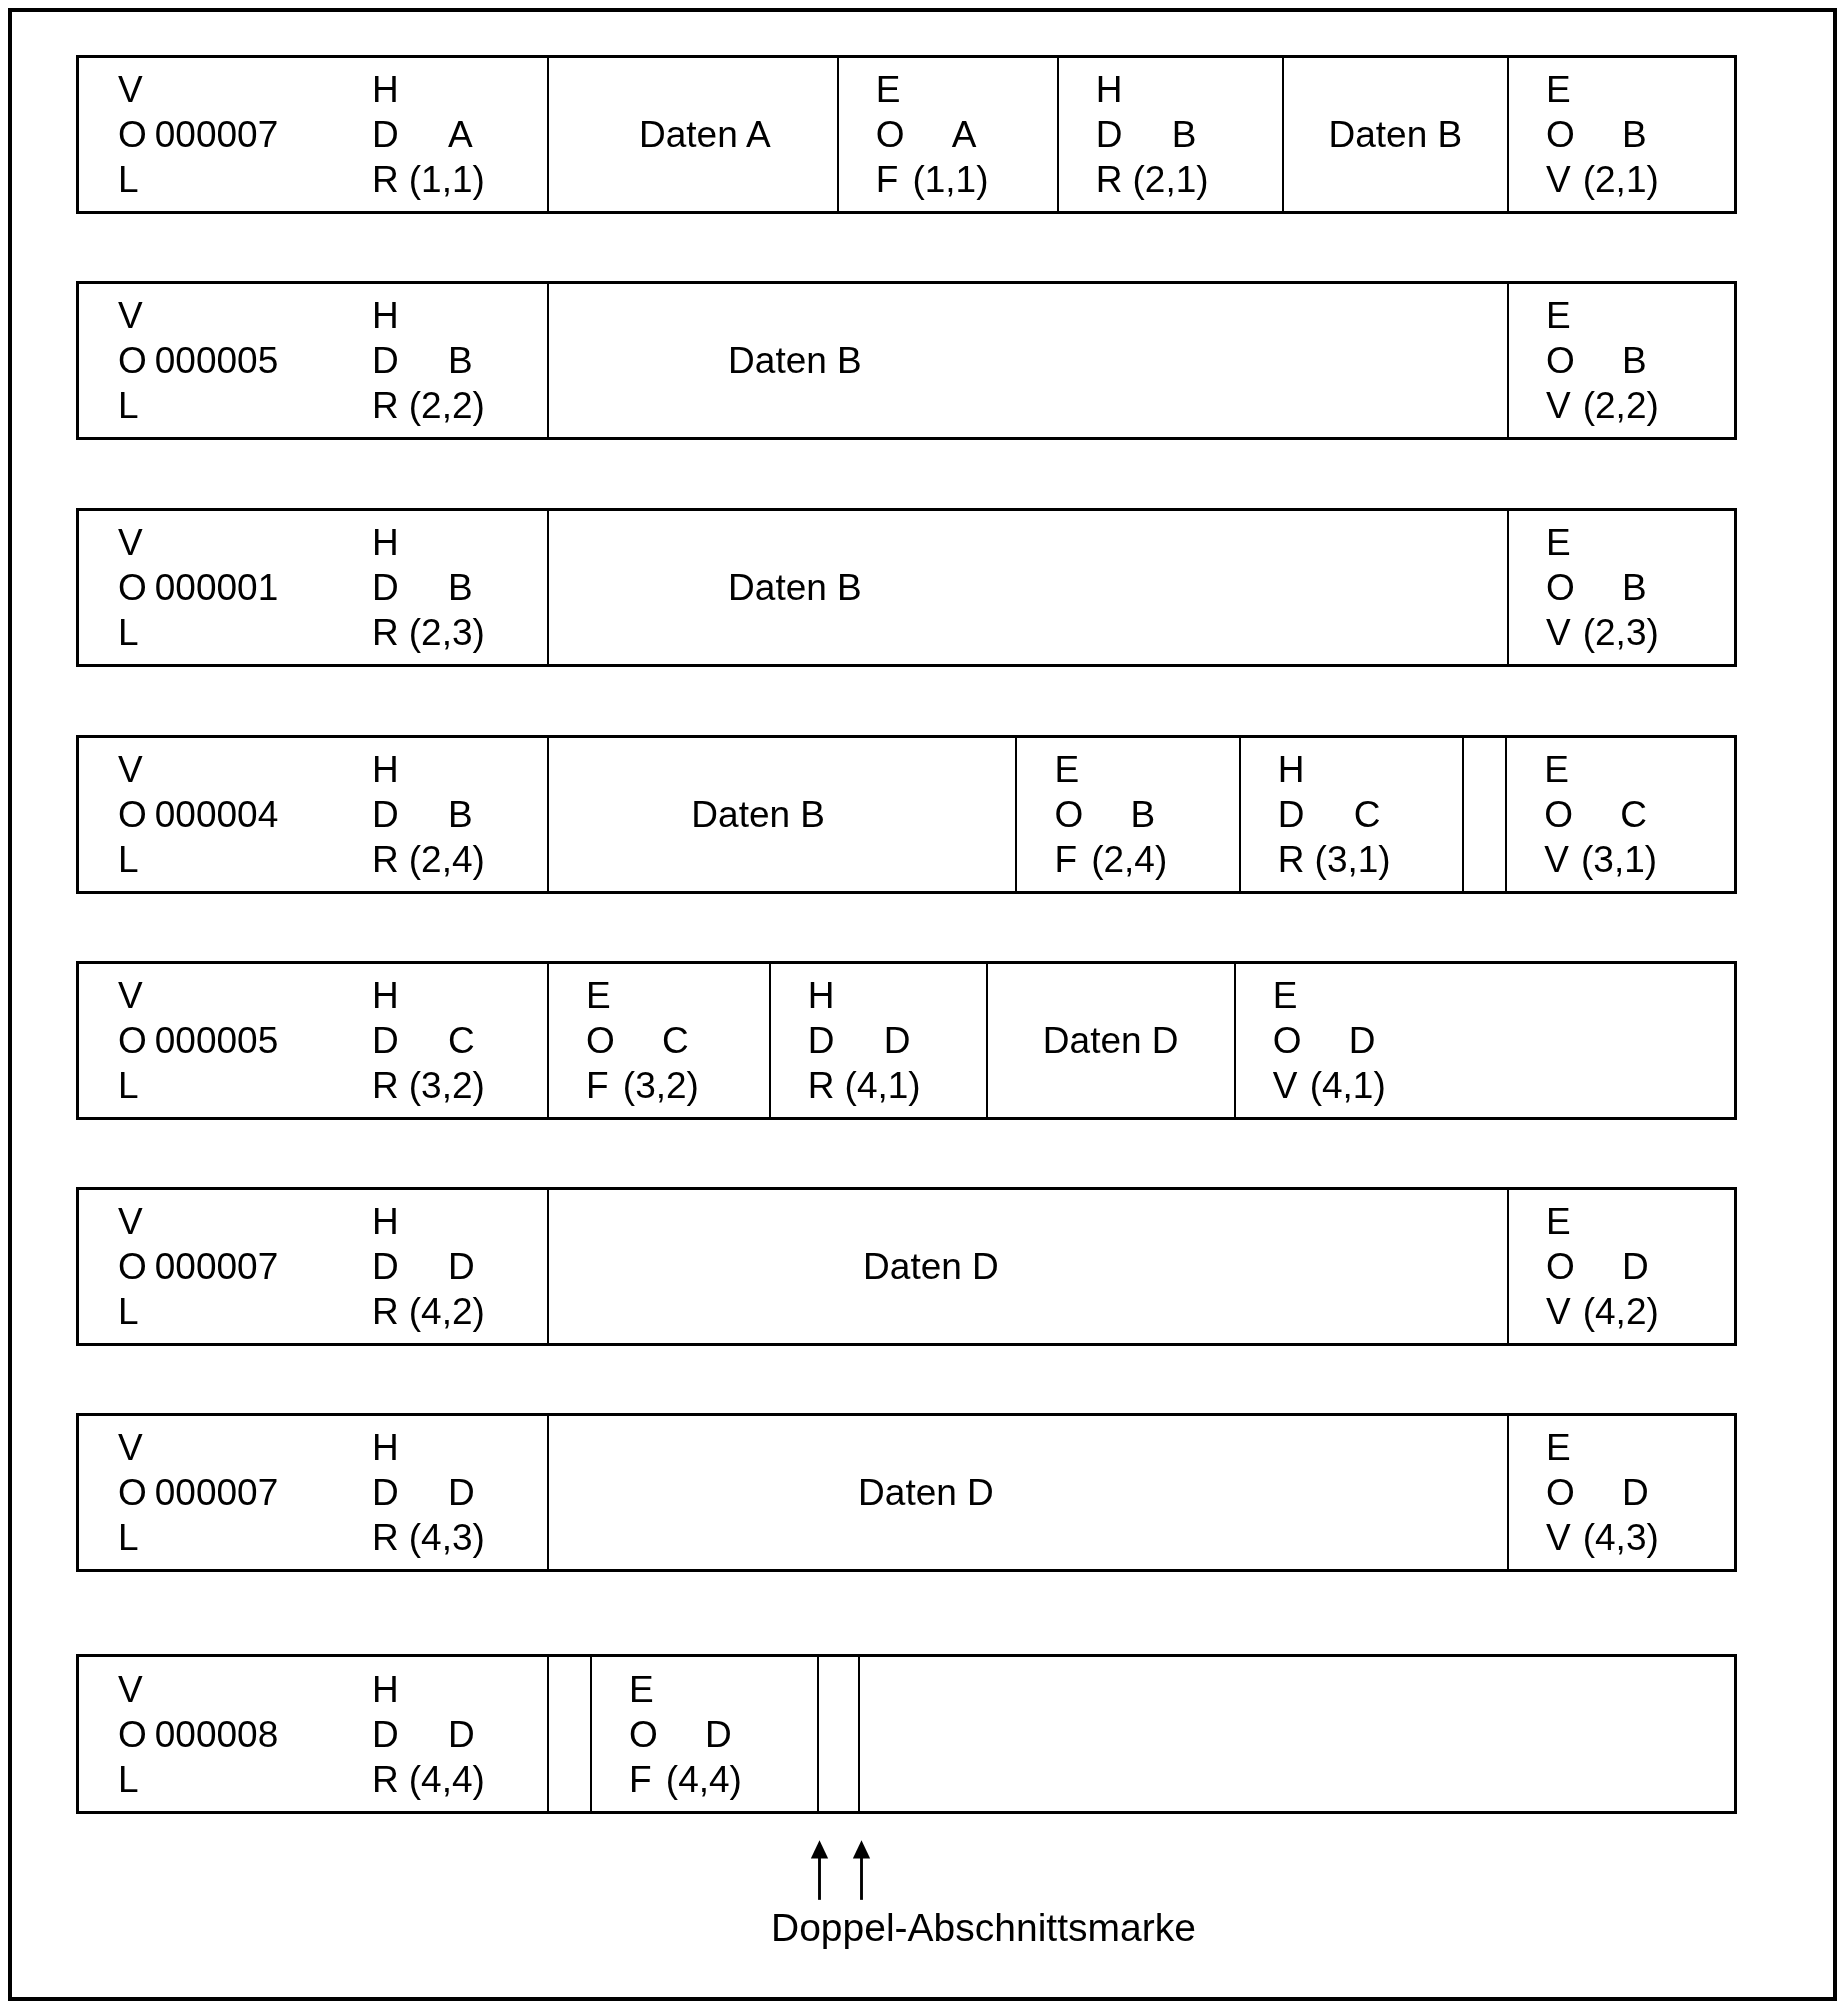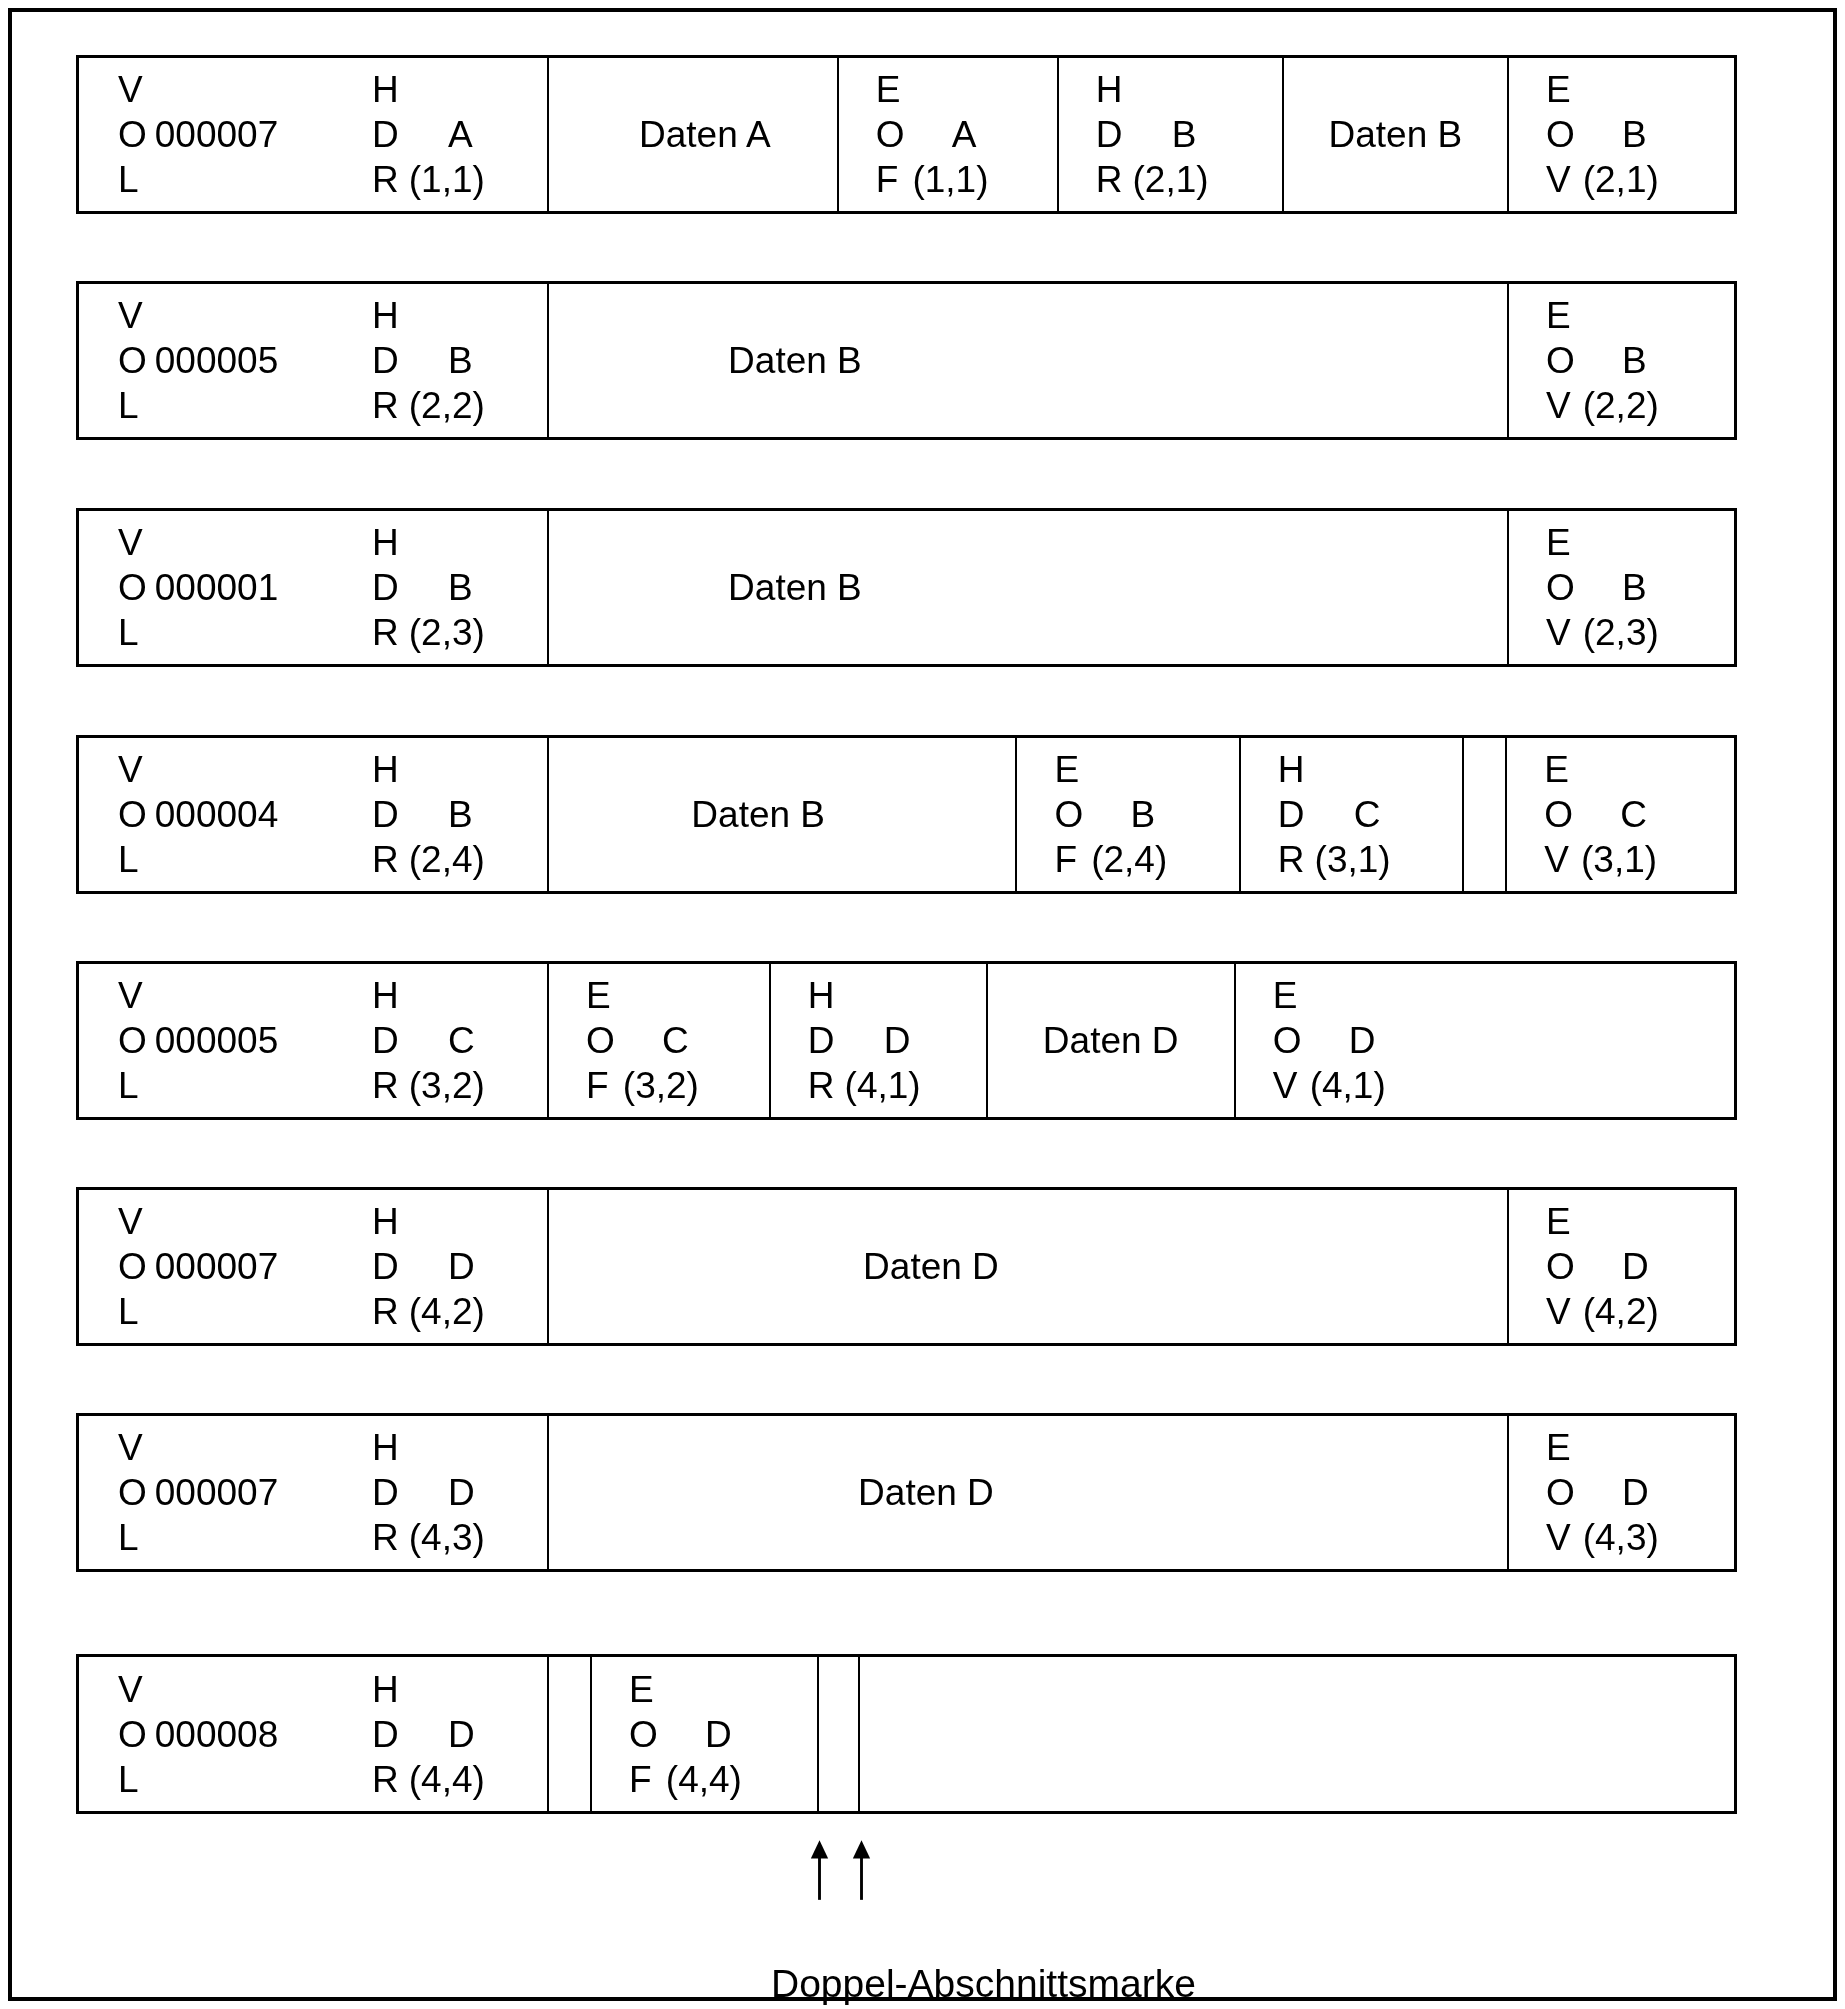--- a/index.html
+++ b/index.html
@@ -35,21 +35,21 @@
   }
   .ltr{display:inline-block;width:29px;flex:0 0 auto;}
   .v{display:inline-block;}
   .v.g1{margin-left:7.8px;}
   .v.g2{margin-left:47px;}
   .datalabel{font-size:37px;line-height:45px;}
   .arrow{position:absolute;width:25px;height:62px;}
   .arrow-1{left:807px;top:1840px;}
   .arrow-2{left:849px;top:1840px;}
   .caption{
-    position:absolute;left:771px;top:1960px;
+    position:absolute;left:771px;top:1904px;
     font-size:39px;line-height:47px;
   }
 </style>
 </head>
 <body>
 
 <div class="frame"></div>
 
 <div id="rows">
     <div class="row" style="top: 55px; height: 159px;">

